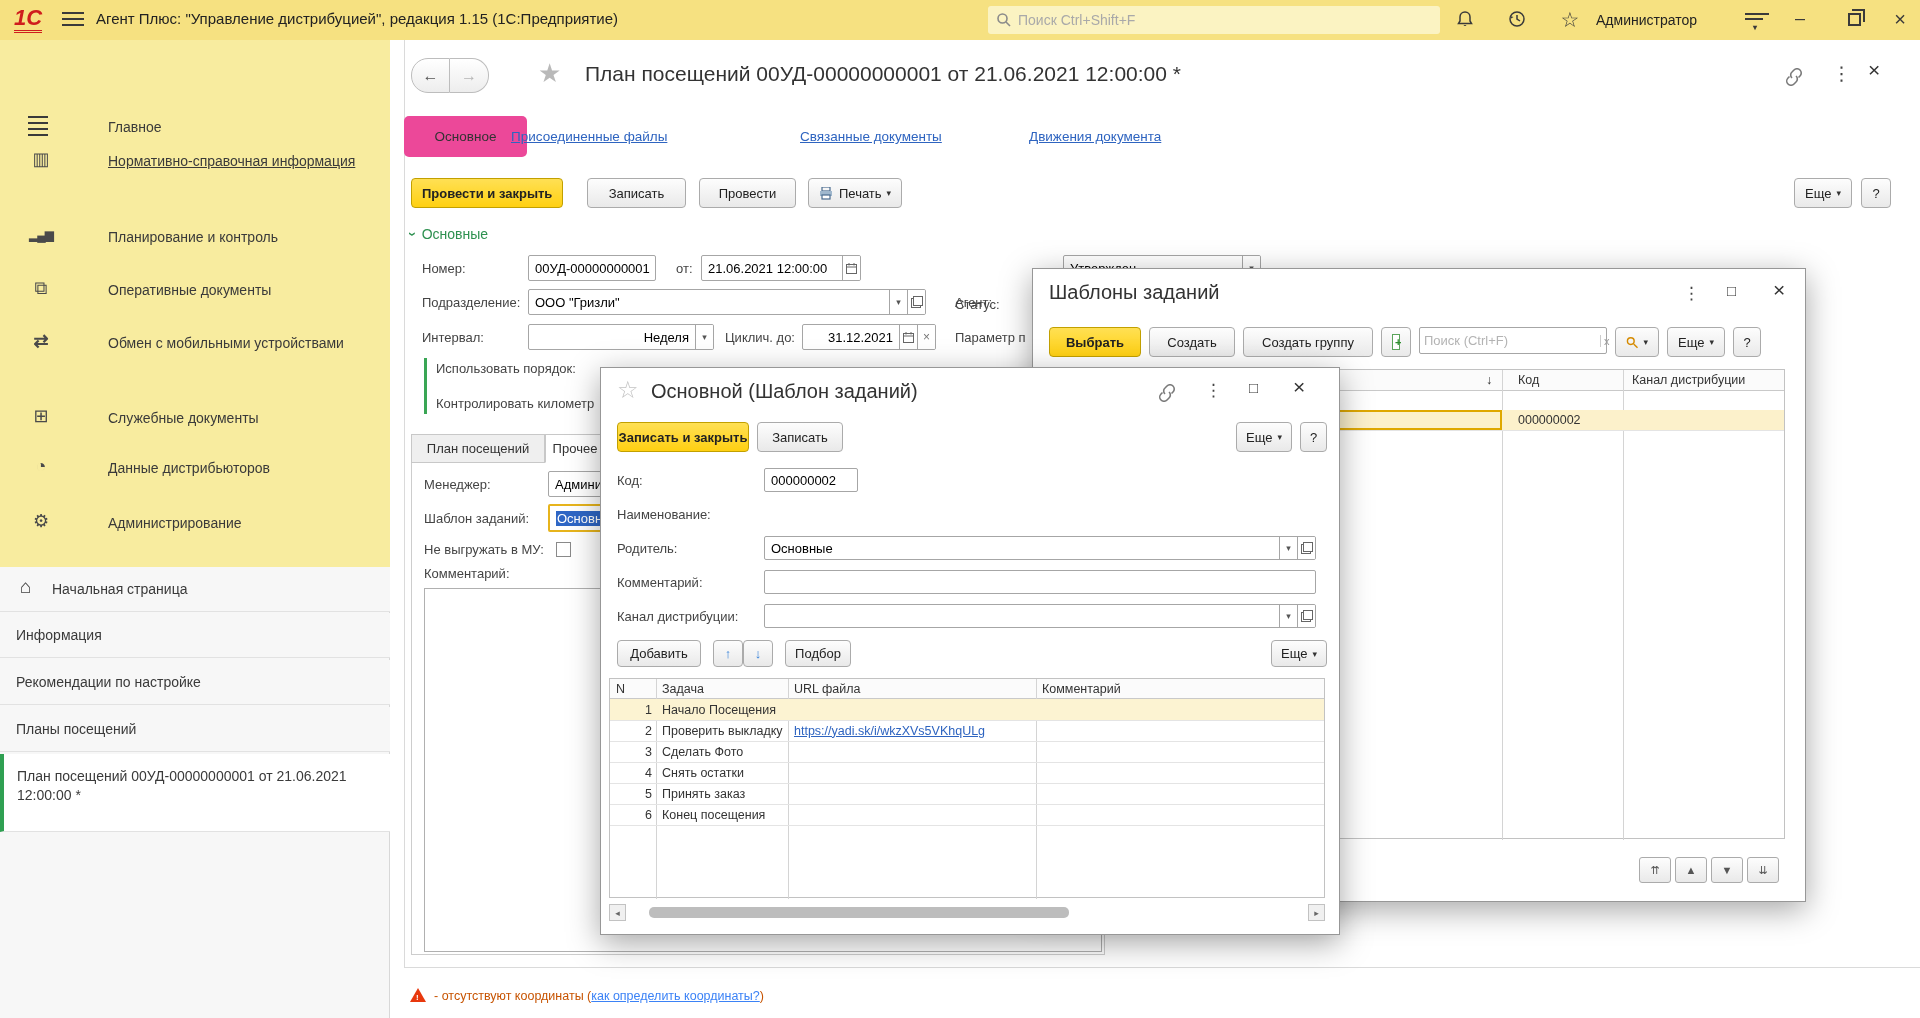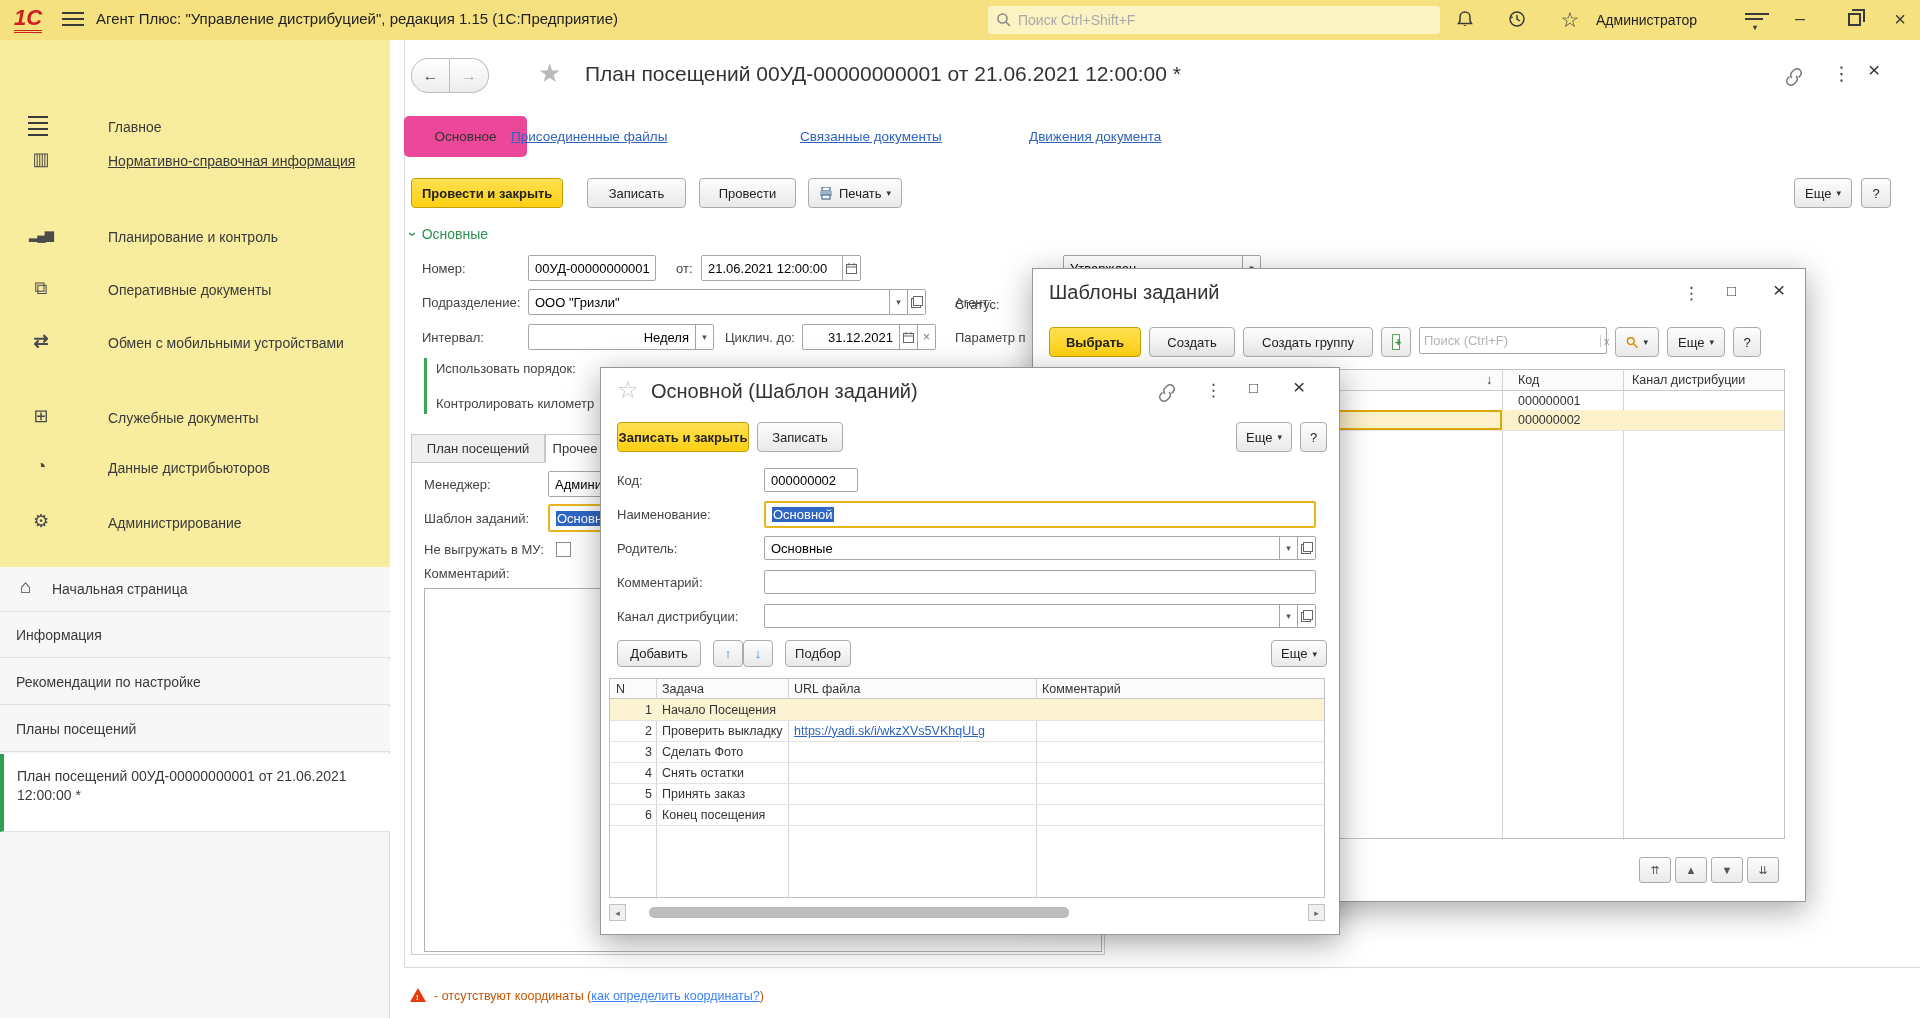--- a/index.html
+++ b/index.html
@@ -408,23 +408,20 @@
   <div class="list" style="left:8px; top:100px; width:744px; height:470px;">
 
     <div class="lrow" style="top:0; height:21px; border-bottom:1px solid #c9c9c9; background:#fbfbfb;">
       <span class="thead" style="position:absolute; left:444px;">↓</span>
       <span class="thead" style="position:absolute; left:468px; padding-left:8px;">Код</span>
       <span class="thead" style="position:absolute; left:582px; padding-left:8px;">Канал дистрибуции</span>
     </div>
     <div class="colline" style="left:460px; height:470px;"></div>
     <div class="colline" style="left:581px; height:470px;"></div>
 
-    <div class="lrow" style="top:21px; height:19px;">
-      <span class="tcell" style="position:absolute; left:476px;">000000001</span>
-    </div>
     <div class="hrowline" style="top:40px;"></div>
     <div class="lrow" style="top:40px; height:20px; background:#fcf1cb;">
       <span style="position:absolute; left:0; top:0; width:460px; height:20px; border:2px solid #dfa800;"></span>
       <span class="tcell" style="position:absolute; left:476px;">000000002</span>
     </div>
     <div class="hrowline" style="top:60px;"></div>
   </div>
 
   <span class="navsq" style="left:606px; top:588px;">⇈</span>
   <span class="navsq" style="left:642px; top:588px;">▲</span>
@@ -457,23 +454,20 @@
   <div class="btn" style="left:699px; top:54px; width:27px;">
       <span>?</span>
     </div>
 
   <span class="lbl" style="left:16px; top:105px;">Код:</span>
   <div class="fld" style="left:163px; top:100px; width:94px; height:24px;">
       <span class="val">000000002</span>
     </div>
 
   <span class="lbl" style="left:16px; top:139px;">Наименование:</span>
-  <div class="fld" style="left:163px; top:133px; width:552px; height:27px; border:2px solid #e7b41c;">
-    <span class="val"><span class="sel-text">Основной</span></span>
-  </div>
 
   <span class="lbl" style="left:16px; top:173px;">Родитель:</span>
   <div class="fld" style="left:163px; top:168px; width:552px; height:24px;">
     <span class="val">Основные</span>
     <span class="seg">▾</span>
     <span class="seg">
         <span class="ic-open"></span>
       </span>
   </div>
 

